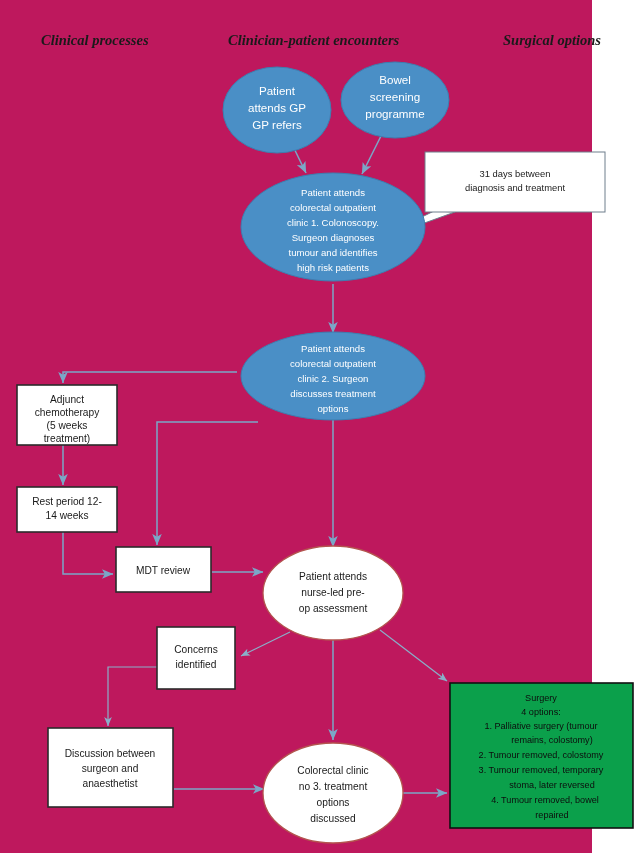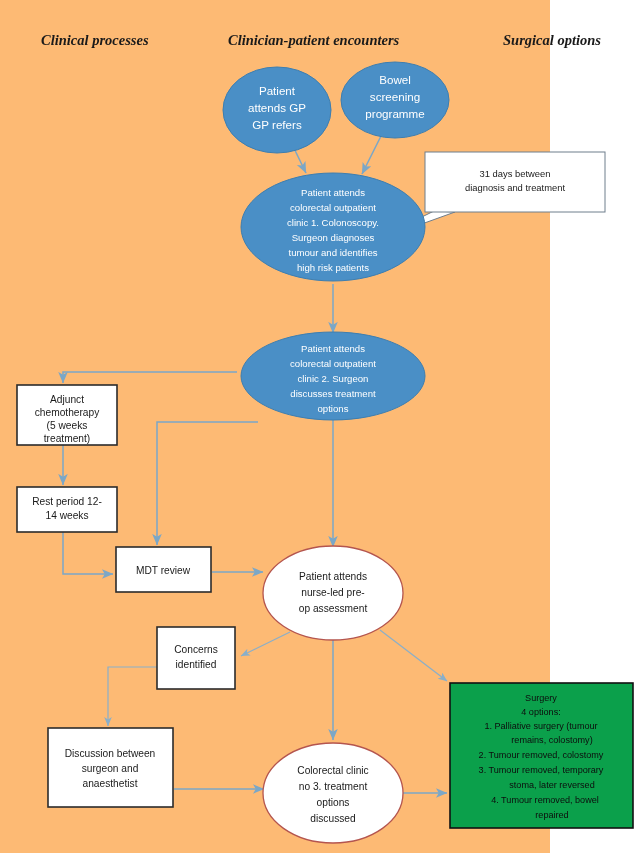--- a/index.html
+++ b/index.html
@@ -8,23 +8,23 @@
     background: #ffffff;
   }
   body {
     width: 643px;
     height: 853px;
     font-family: "Liberation Sans", sans-serif;
     overflow: hidden;
   }
   #stage {
     position: relative;
-    width: 550px;
+    width: 592px;
     height: 853px;
-    background: #fdba74;
+    background: #be185d;
     text-align: center;
   }
   svg.board {
     position: absolute;
     top: 0; left: 0;
     width: 643px;
     height: 853px;
   }
   .col-header {
     font-family: "Liberation Serif", serif;

